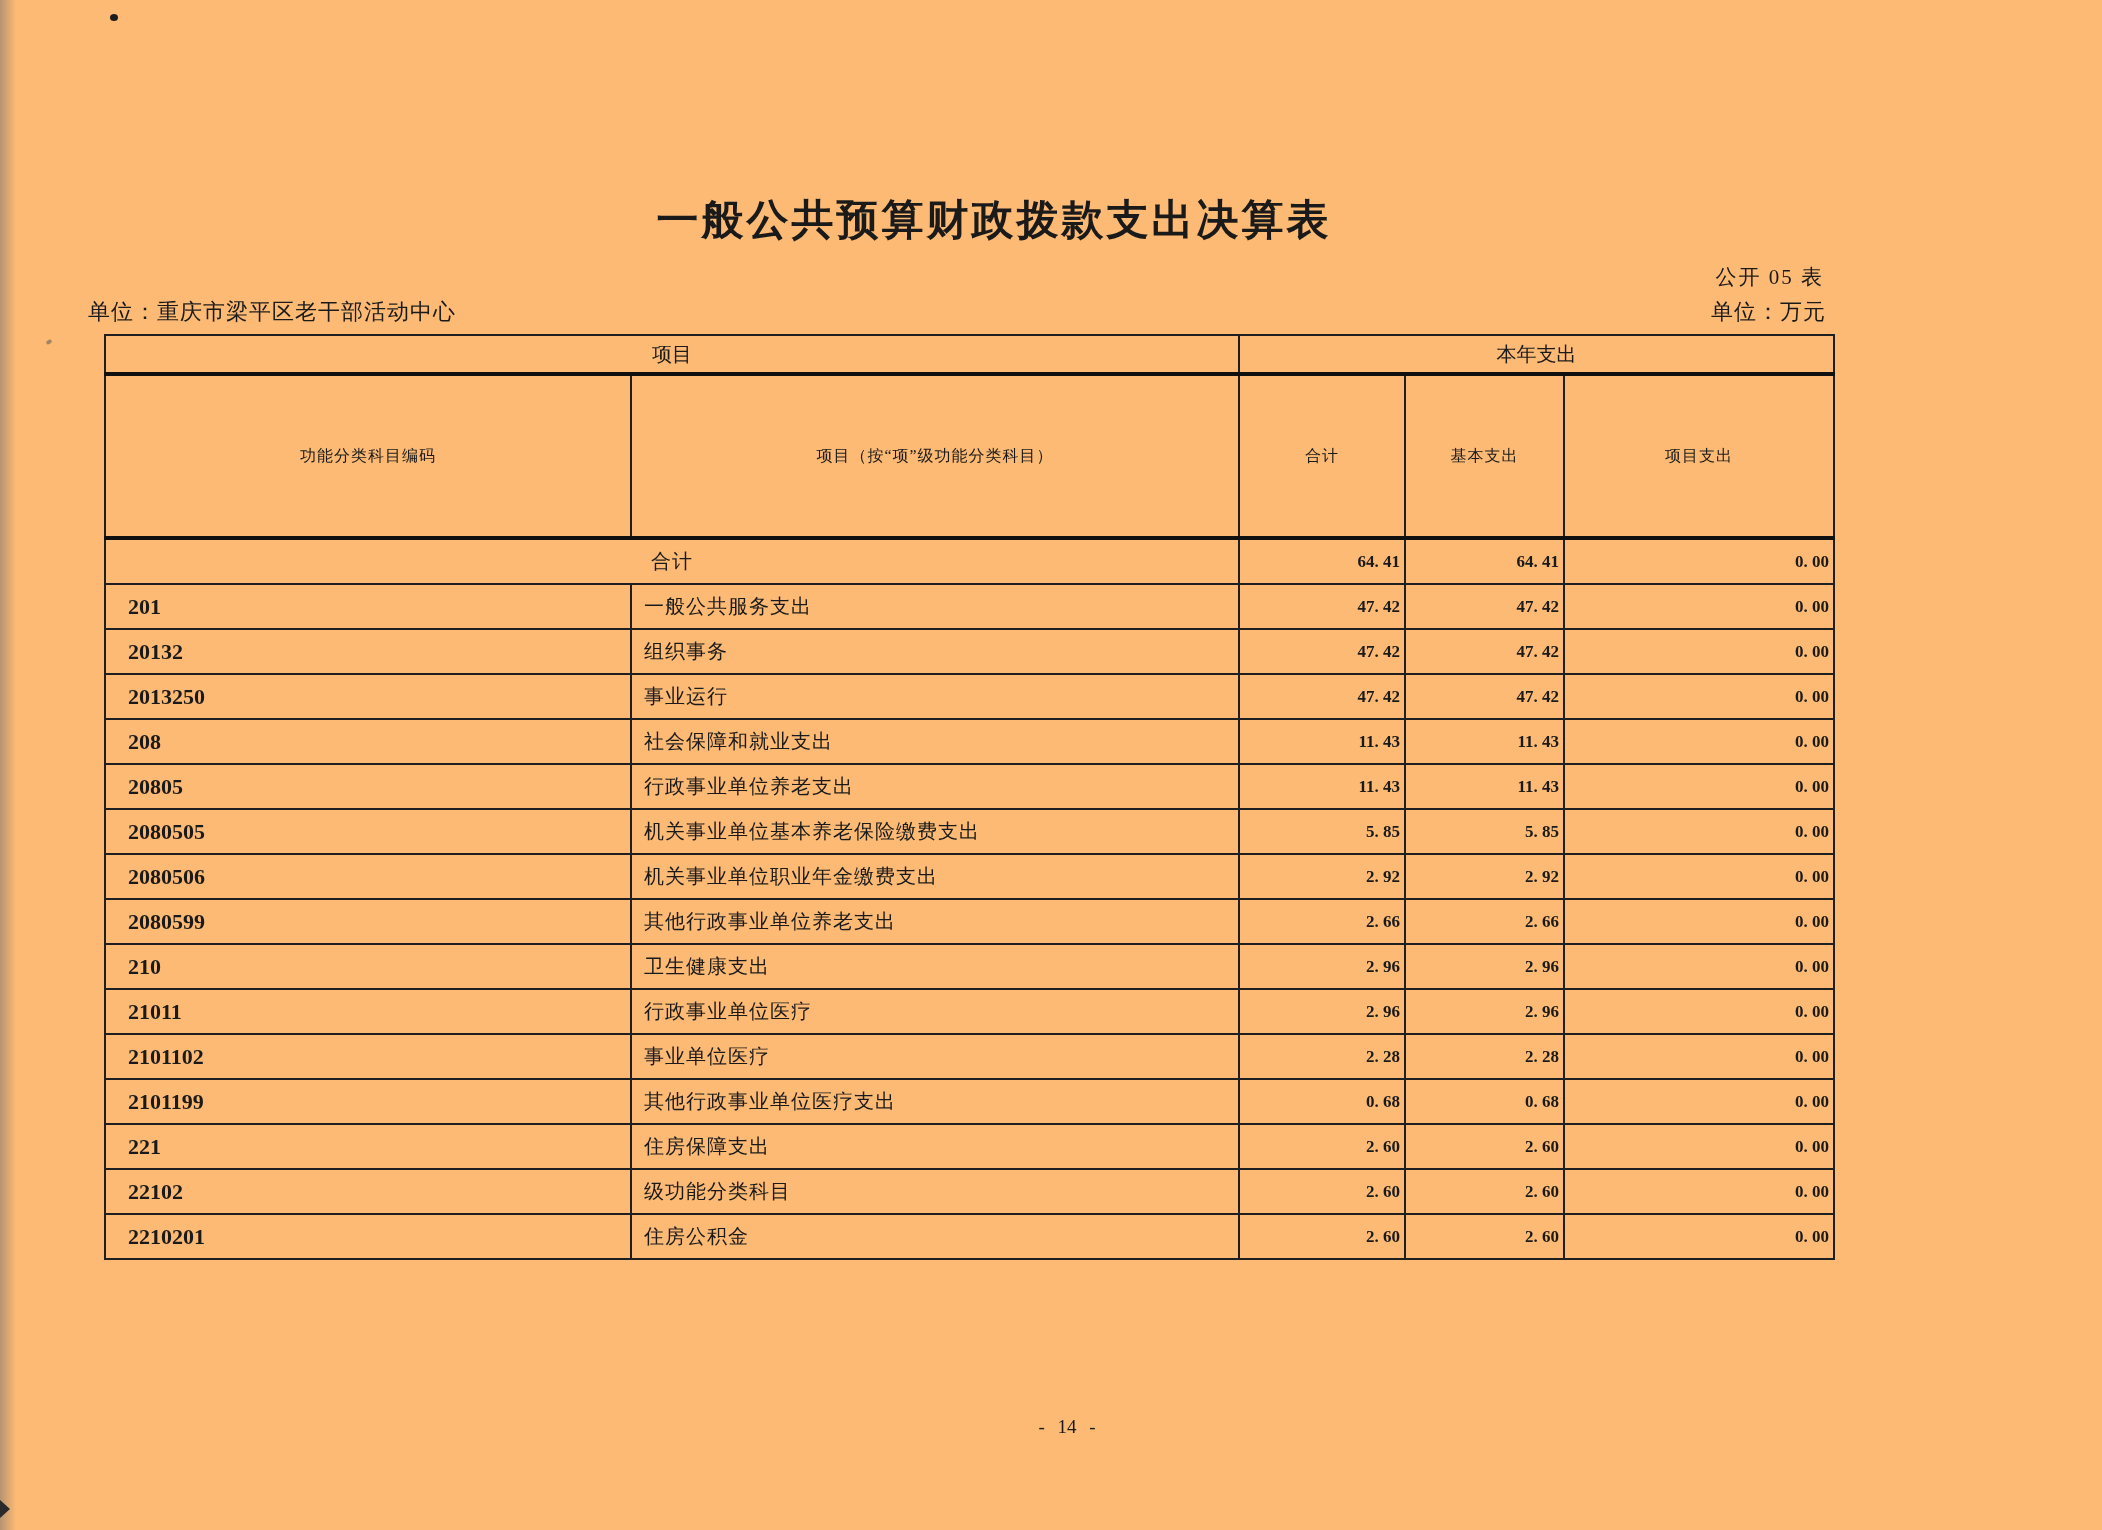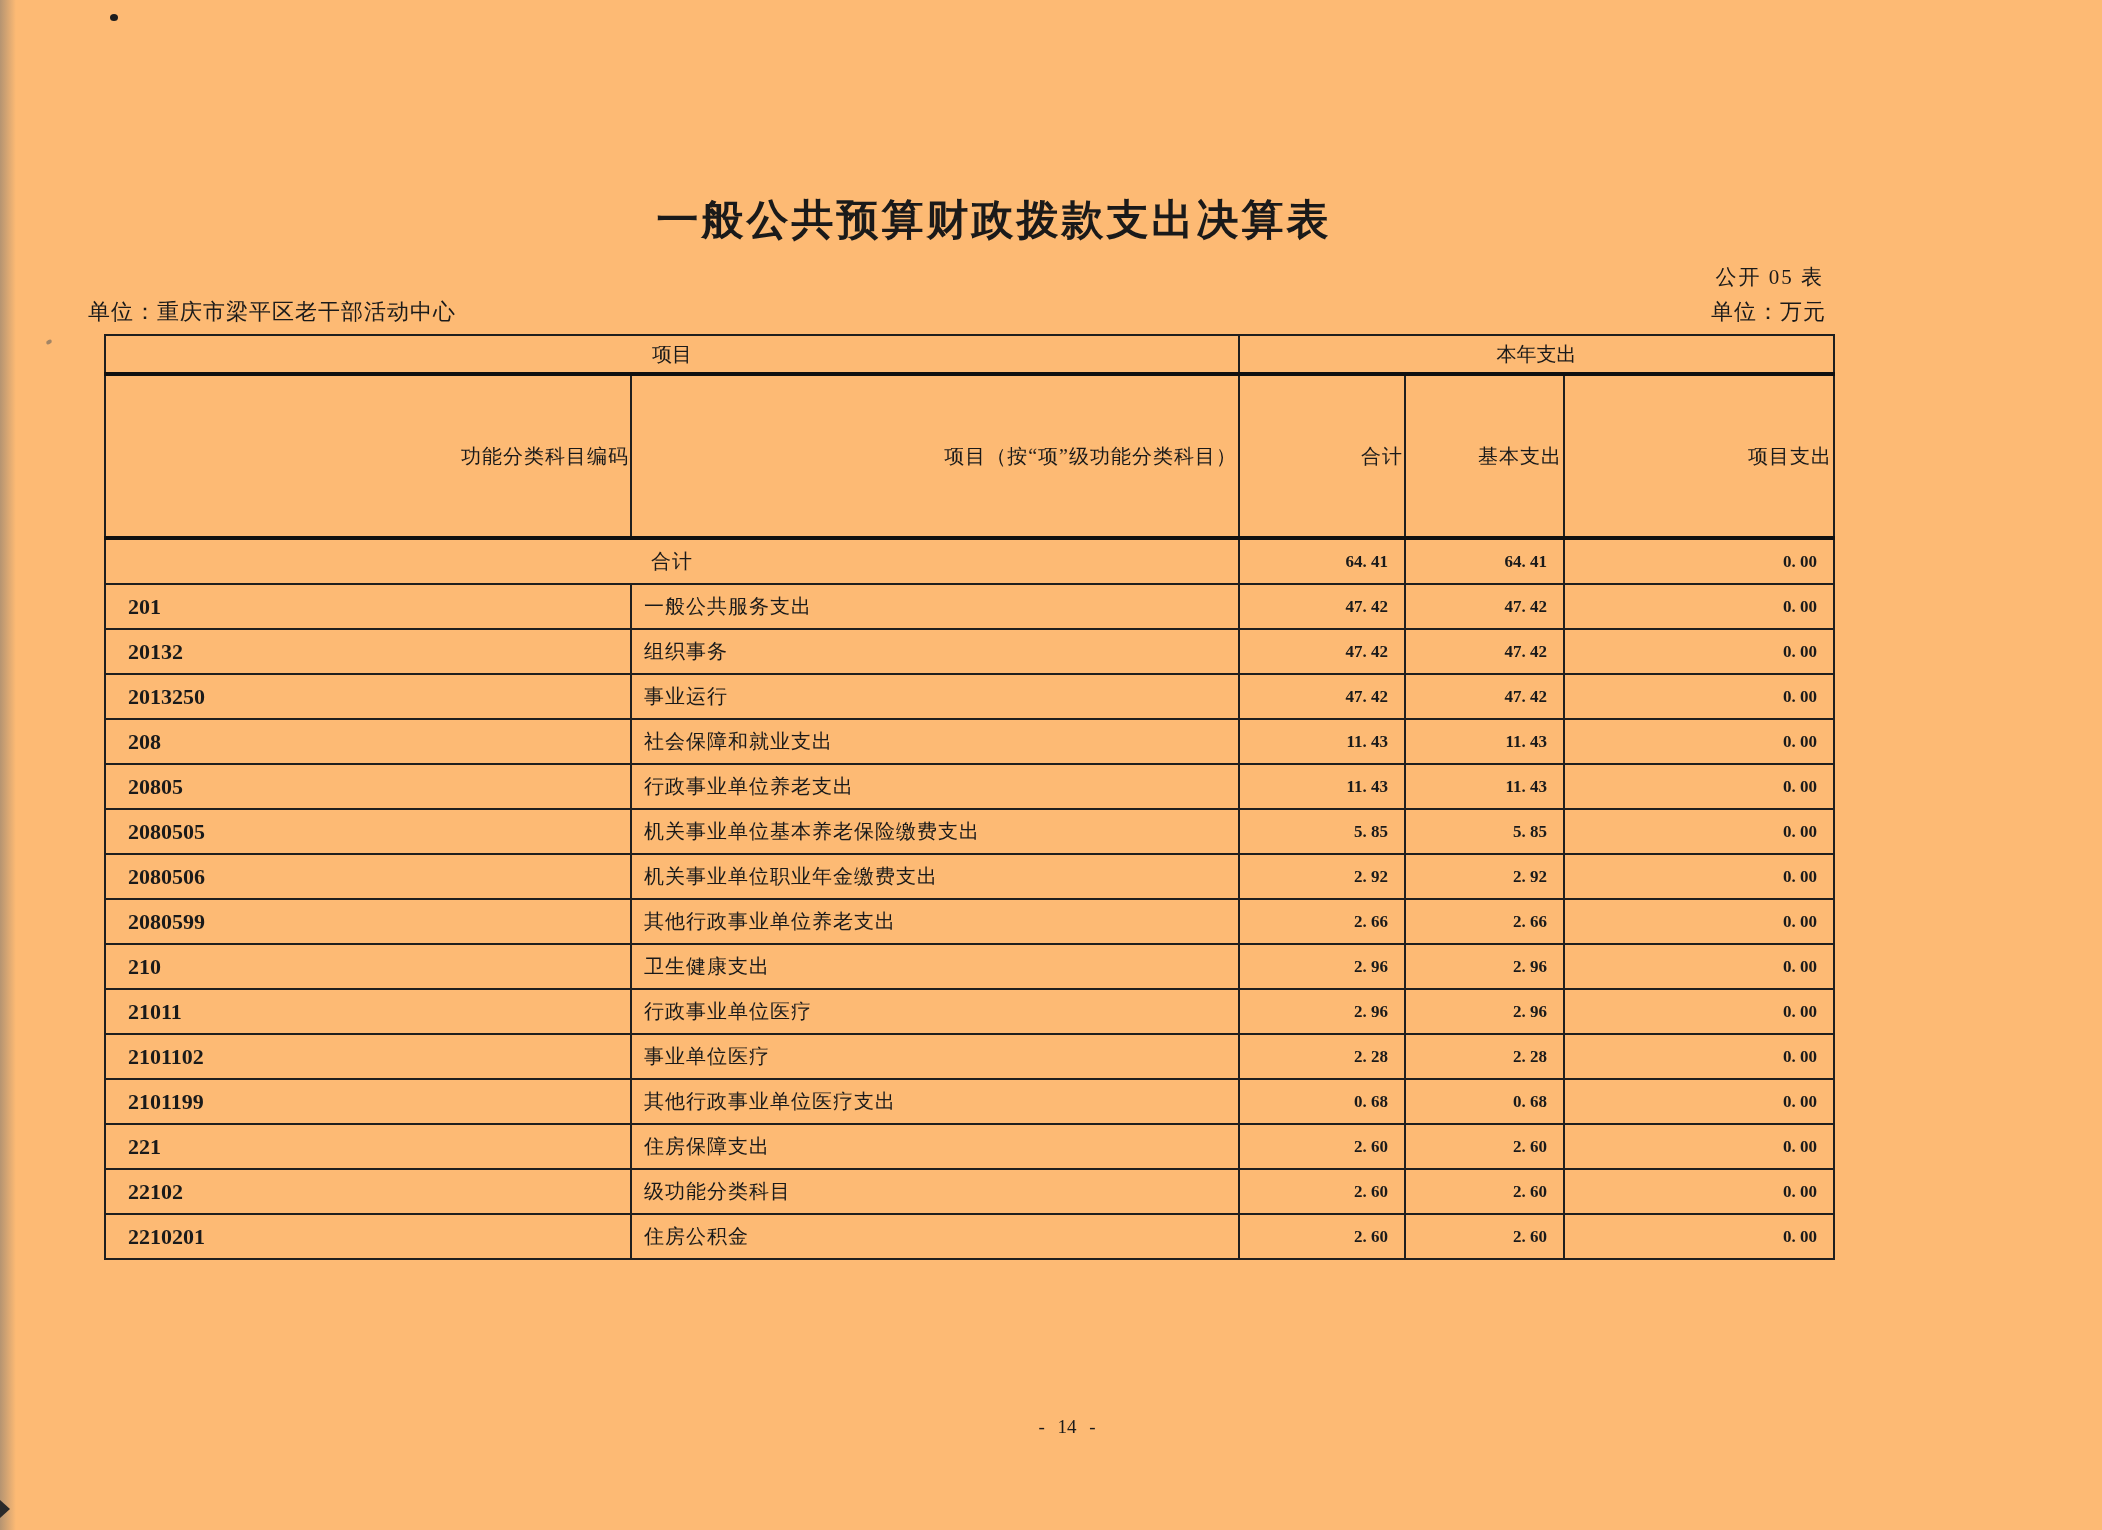--- a/index.html
+++ b/index.html
@@ -99,22 +99,22 @@
     height: 34px;
     font-weight: normal;
     font-size: 20px;
     text-align: center;
     border-bottom: 4px solid #101010;
     margin-top: 28px;
   }
   tr.hdr-cols th {
     height: 158px;
     font-weight: normal;
-    font-size: 20px;
-    text-align: right;
+    font-size: 16px;
+    text-align: center;
     vertical-align: middle;
     border-bottom: 4px solid #101010;
     letter-spacing: 1px;
   }
   tr.data-row td { height: 41px; vertical-align: middle; }
   td.td-label-center {
     text-align: center;
     font-size: 20px;
     letter-spacing: 1px;
   }
@@ -125,21 +125,21 @@
     font-weight: bold;
   }
   td.td-item {
     text-align: left;
     padding-left: 12px;
     font-size: 20px;
     letter-spacing: 1px;
   }
   td.td-num {
     text-align: right;
-    padding-right: 16px;
+    padding-right: 4px;
     font-size: 17px;
     font-weight: bold;
     font-family: "Liberation Serif", "DejaVu Serif", serif;
   }
   td.td-num-project { }
 </style>
 </head>
 <body>
 
 <div class="page">

